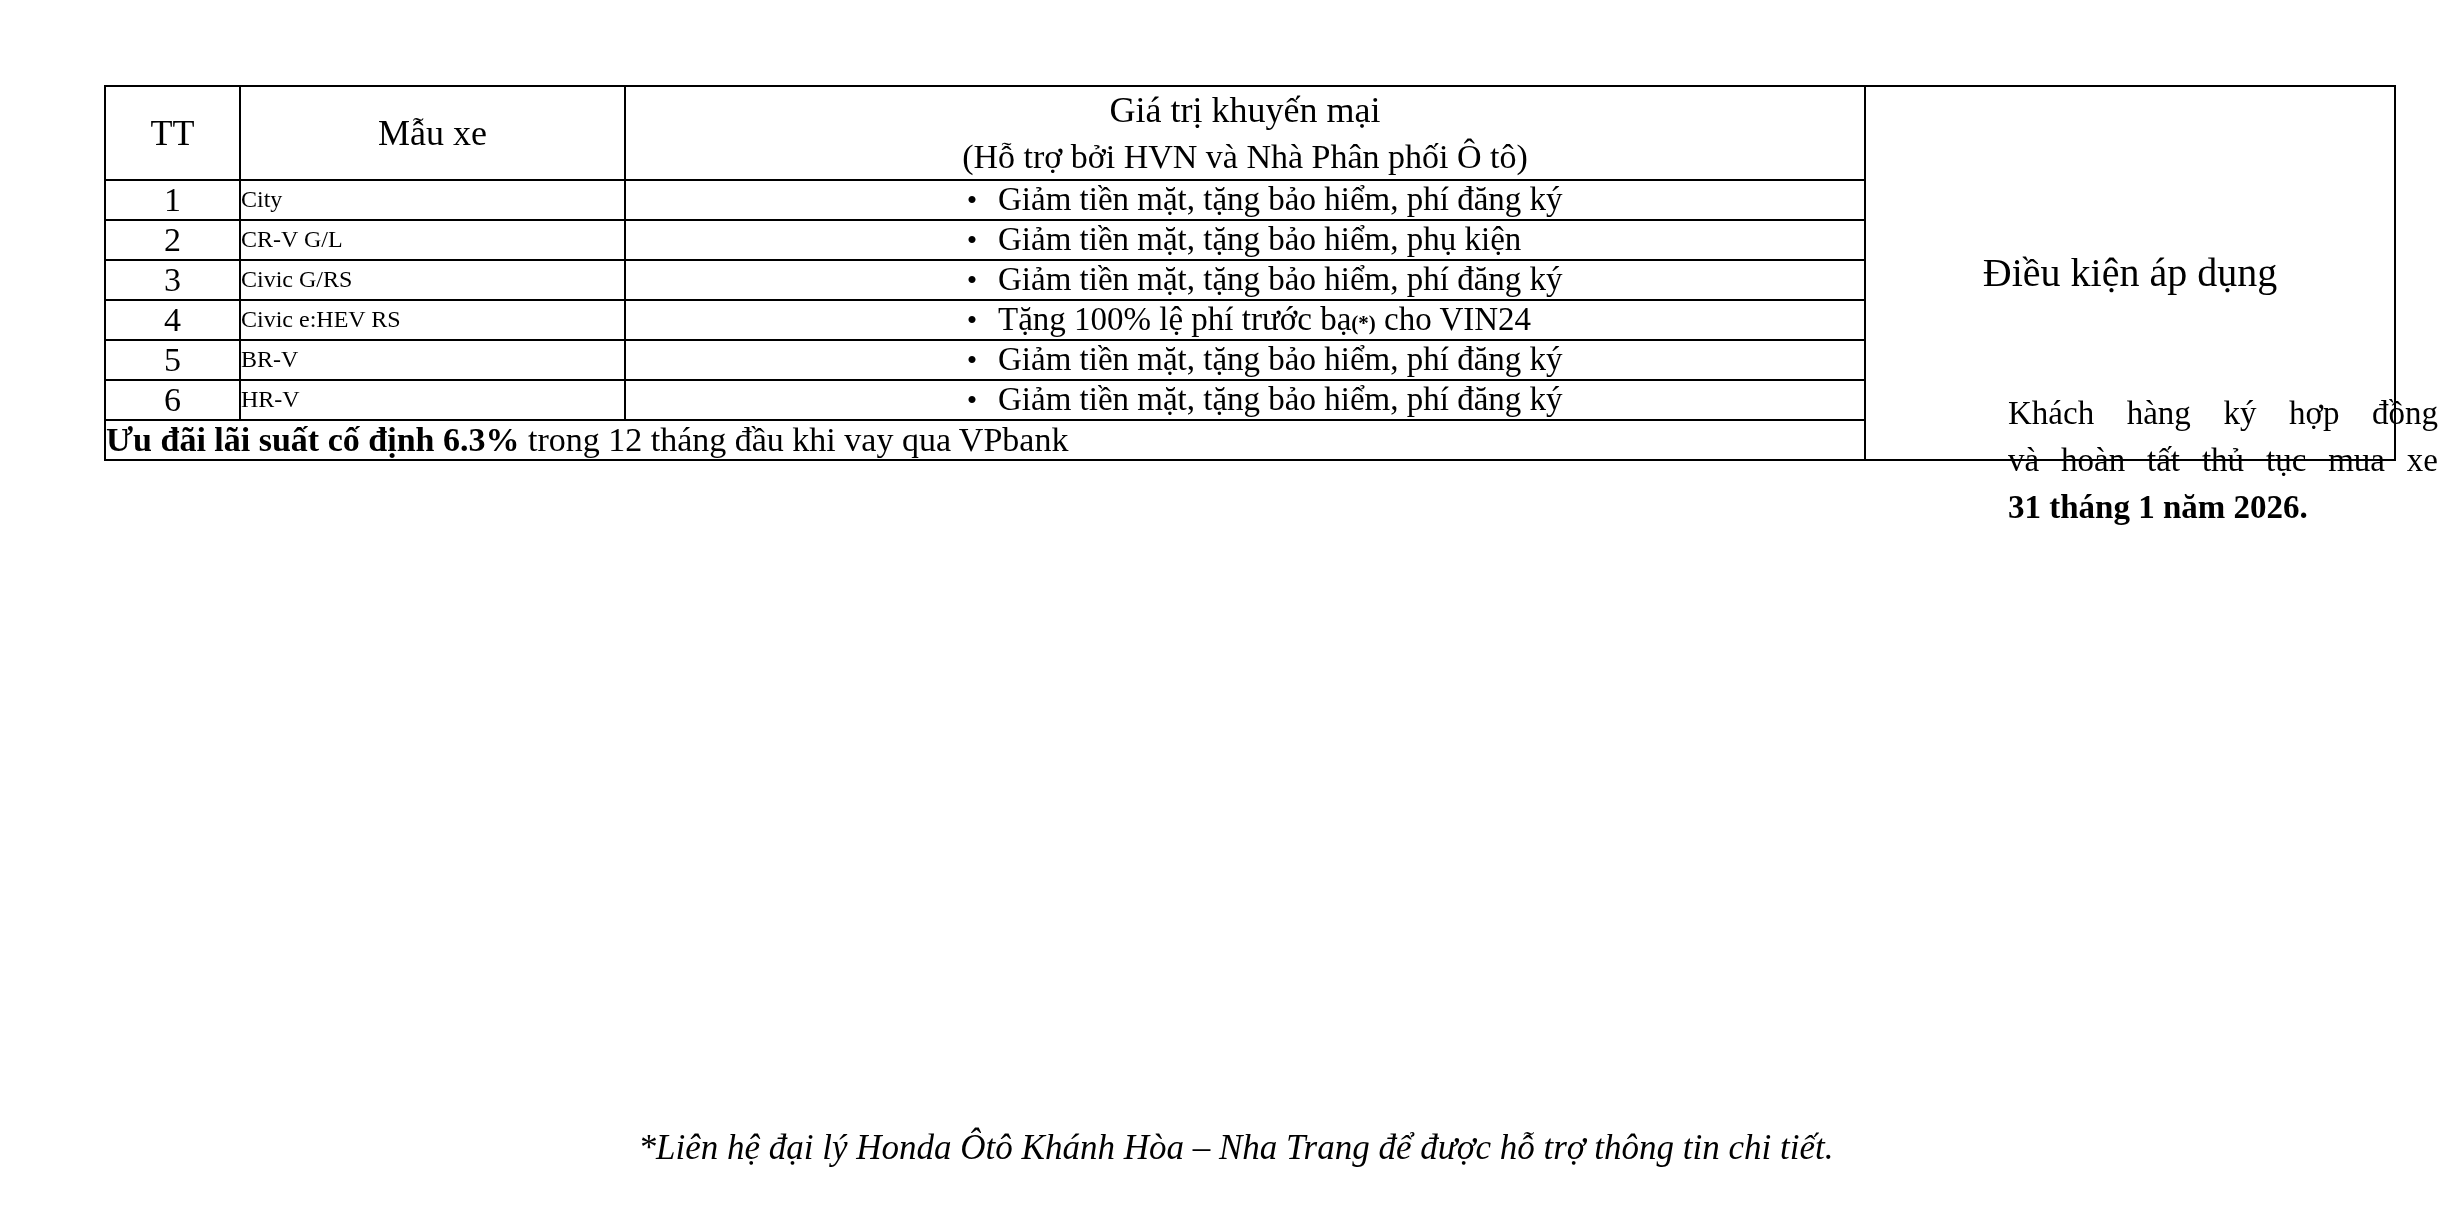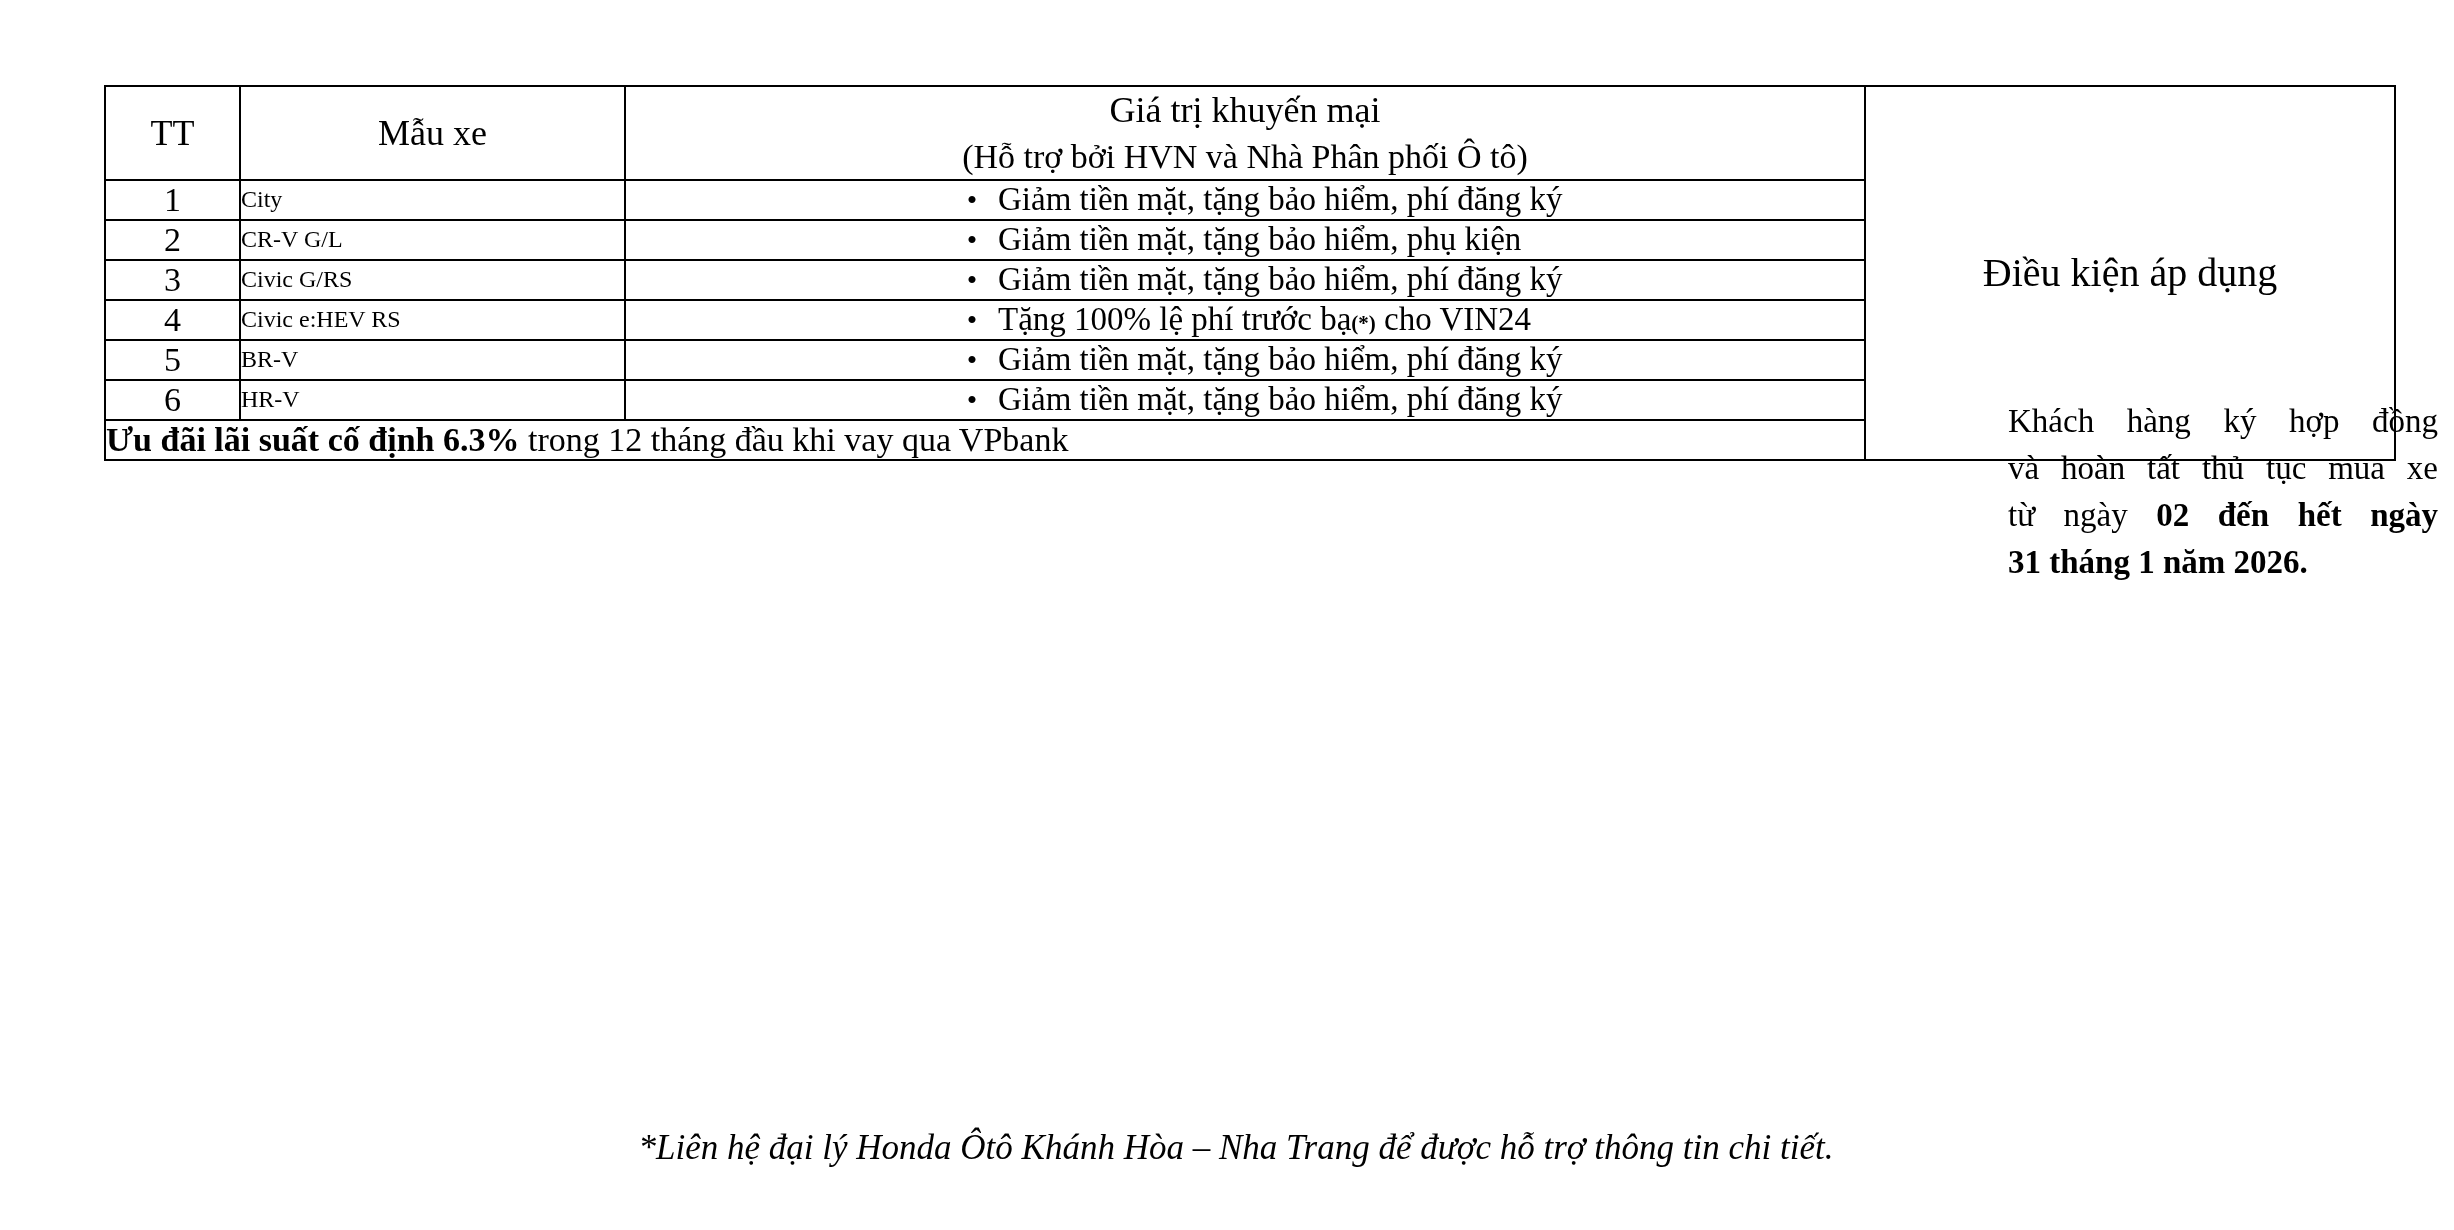--- a/index.html
+++ b/index.html
@@ -213,25 +213,22 @@
       </tr>
 
       <tr>
         <td class="rate-cell" colspan="3">
           <span class="strong">Ưu đãi lãi suất cố định 6.3%</span><span> trong 12 tháng đầu khi vay qua VPbank</span>
         </td>
       </tr>
     </tbody>
   </table>
 
-  <div style="position:absolute; left:2008px; top:390px; width:430px; font-size:33px; line-height:1.42;margin-top:8px;">
+  <div style="position:absolute; left:2008px; top:390px; width:430px; font-size:33px; line-height:1.42;">
     <div style="text-align:justify; text-align-last:justify;">Khách hàng ký hợp đồng</div>
     <div style="text-align:justify; text-align-last:justify;">và hoàn tất thủ tục mua xe</div>
-    <div style="text-align:justify; text-align-last:justify;">
-      <span>từ ngày </span><b>02 đến hết ngày</b>
-    </div>
     <div style="text-align:left;">
       <b>31 tháng 1 năm 2026.</b>
     </div>
   </div>
 
   <div class="note">*Liên hệ đại lý Honda Ôtô Khánh Hòa – Nha Trang để được hỗ trợ thông tin chi tiết.</div>
 </div>
 
 </body></html>

